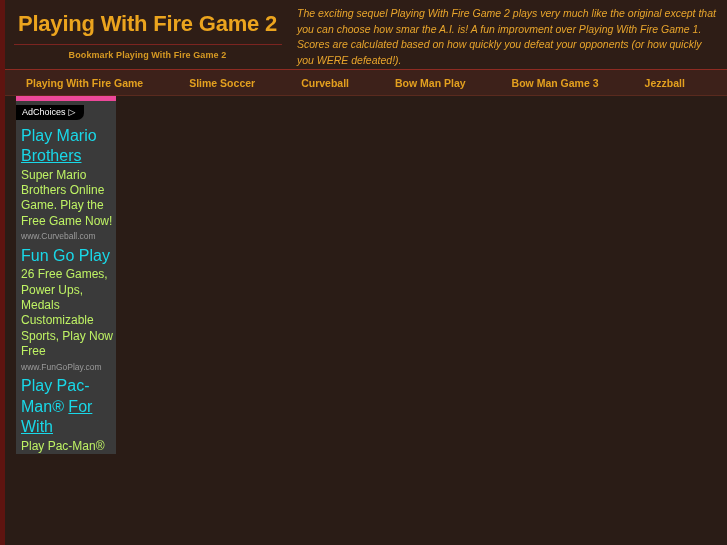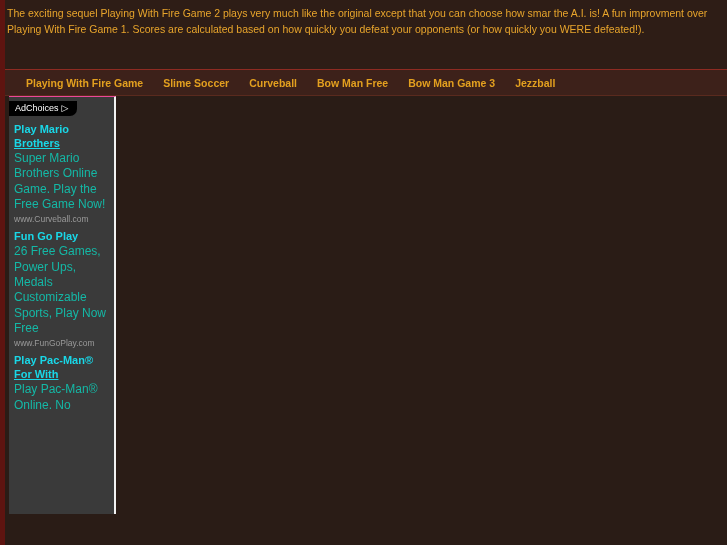--- a/index.html
+++ b/index.html
@@ -80,20 +80,21 @@
   }
   .header-right {
     flex: 1 1 auto;
     padding: 6px 8px 0 7px;
     font-size: 10.5px;
     line-height: 1.48;
     color: #e8a52c;
   }
   .header-right p {
     margin: 0;
+    font-style: italic;
   }
 
   
   .nav-rule-top {
     position: absolute;
     left: 5px;
     top: 69px;
     width: 722px;
     height: 1px;
     background: #8e2b22;
@@ -110,40 +111,40 @@
   }
   .nav-item {
     font-size: 10.5px;
     font-weight: bold;
     color: #e3a01f;
     text-decoration: none;
     white-space: nowrap;
     cursor: pointer;
   }
   .nav-pad-0 { margin-left: 26px; }
-  .nav-pad { margin-left: 20px; }
+  .nav-pad { margin-left: 46px; }
   .nav-rule-bottom {
     position: absolute;
     left: 0;
     top: 95px;
     width: 727px;
     height: 1px;
     background: #5a2a1e;
   }
 
   
   .ad-sidebar {
     position: absolute;
-    left: 9px;
+    left: 16px;
     top: 96px;
     width: 108px;
-    height: 418px;
+    height: 358px;
     background: #3a3a3a;
     border-right: 3px solid #f2f2f2;
-    border-top: 1px solid #ec4899;
+    border-top: 5px solid #ec4899;
     overflow: hidden;
   }
   .adchoices-badge {
     position: relative;
     display: inline-flex;
     align-items: center;
     gap: 3px;
     background: #000000;
     color: #ffffff;
     font-size: 9px;
@@ -159,32 +160,32 @@
   }
   .ad-list {
     padding: 6px 4px 0 5px;
   }
   .ad-block {
     margin-bottom: 1px;
   }
   .ad-title {
     display: block;
     color: #19d8e8;
-    font-size: 11px;
-    font-weight: bold;
+    font-size: 16px;
+    font-weight: normal;
     line-height: 1.28;
     text-decoration: none;
     cursor: pointer;
     margin: 0 0 1px 0;
   }
   .ad-title .ad-title-tail {
     text-decoration: underline;
   }
   .ad-desc {
-    color: #14b8a6;
+    color: #bef264;
     font-size: 12px;
     line-height: 1.28;
     margin: 0;
   }
   .ad-url {
     display: block;
     color: #9a9a9a;
     font-size: 8.5px;
     line-height: 1.5;
     margin: 1px 0 3px 0;
@@ -205,31 +206,36 @@
   }
 </style>
 </head>
 <body>
 
 <div id="page">
 
   <div class="edge-strip"></div>
 
   <div class="header">
+    <div class="header-left">
+      <h1 class="site-title">Playing With Fire Game 2</h1>
+      <div class="title-rule"></div>
+      <div class="bookmark-line">Bookmark Playing With Fire Game 2</div>
+    </div>
     <div class="header-right">
       <p>The exciting sequel Playing With Fire Game 2 plays very much like the original except that you can choose how smar the A.I. is! A fun improvment over Playing With Fire Game 1. Scores are calculated based on how quickly you defeat your opponents (or how quickly you WERE defeated!).</p>
     </div>
   </div>
 
   <div class="nav-rule-top"></div>
   <div class="navbar">
     <a class="nav-item nav-pad-0" href="#">Playing With Fire Game</a>
     <a class="nav-item nav-pad" href="#">Slime Soccer</a>
     <a class="nav-item nav-pad" href="#">Curveball</a>
-    <a class="nav-item nav-pad" href="#">Bow Man Free</a>
+    <a class="nav-item nav-pad" href="#">Bow Man Play</a>
     <a class="nav-item nav-pad" href="#">Bow Man Game 3</a>
     <a class="nav-item nav-pad" href="#">Jezzball</a>
 
   </div>
   <div class="nav-rule-bottom"></div>
 
   <div class="ad-sidebar">
 
     <div class="adchoices-badge">
       <span>AdChoices</span>

